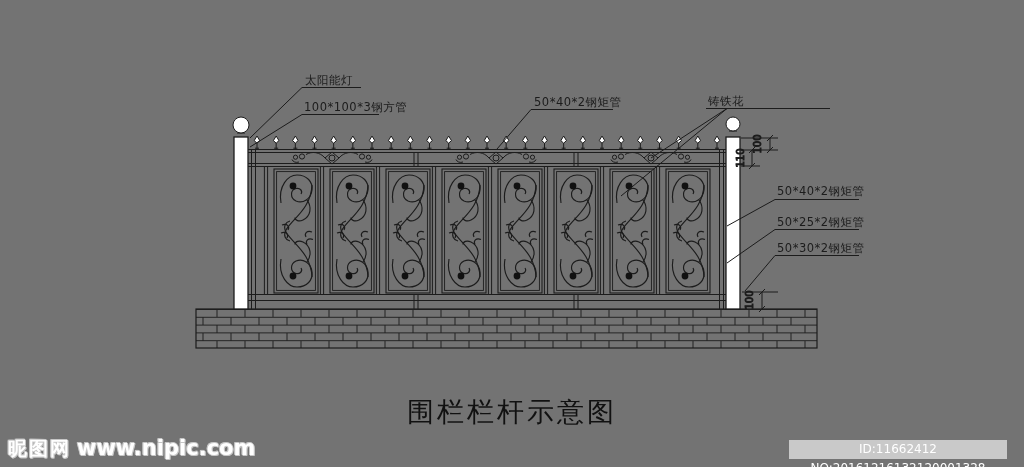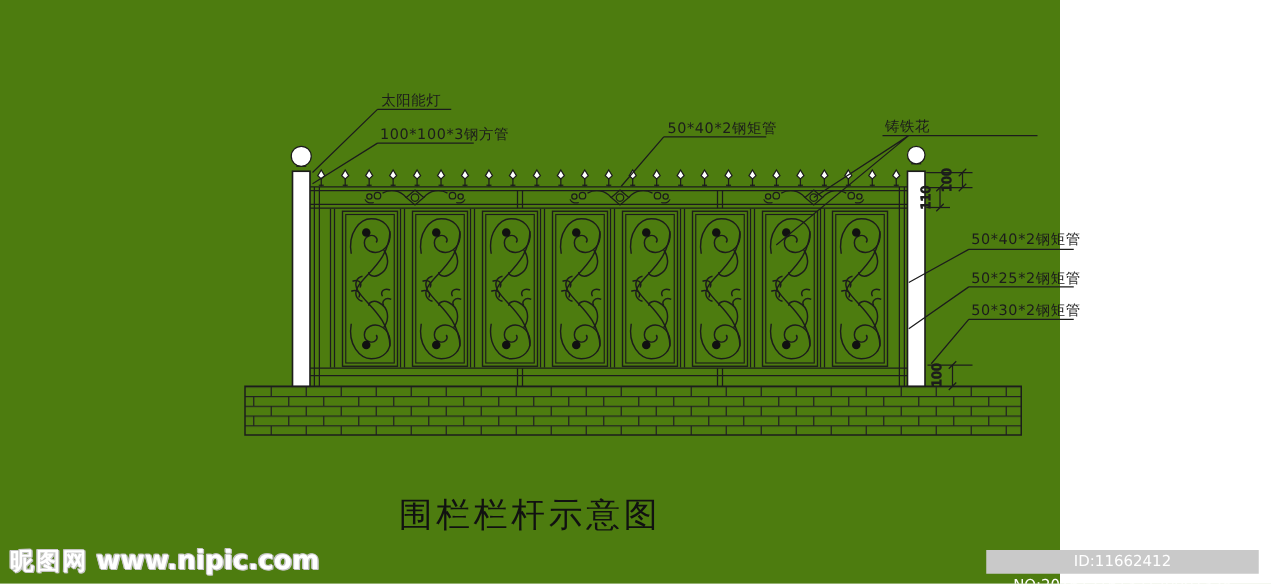--- a/index.html
+++ b/index.html
@@ -1,17 +1,17 @@
 <!DOCTYPE html>
 <html><head>
 <meta charset="utf-8">
 <style>
   html,body{margin:0;padding:0;background:#ffffff;width:1024px;height:467px;overflow:hidden;
     font-family:"DejaVu Sans","Liberation Sans",sans-serif;}
-  #stage{position:relative;width:848px;height:467px;background:#4d7c0f;}
+  #stage{position:relative;width:1024px;height:467px;background:#737373;}
   svg{position:absolute;left:0;top:0;}
   svg text{fill:#1c1c1c;}
   .lbl{font-size:11.5px;letter-spacing:0.5px;}
   .dim{font-size:10px;}
   #diagram-title{position:absolute;left:0;top:394px;width:100%;text-align:center;
     font-family:"DejaVu Serif","Liberation Serif",serif;font-size:27px;letter-spacing:3px;color:#111;}
   #watermark{position:absolute;left:8px;top:436px;color:#ffffff;font-weight:bold;
     text-shadow:-1px 0 #c6c6c6,1px 0 #c6c6c6,0 -1px #c6c6c6,0 1px #c6c6c6,1px 1px #c6c6c6,-1px -1px #c6c6c6;
     font-size:21px;white-space:nowrap;}
   #watermark .logo{font-size:19px;letter-spacing:2px;margin-right:6px;}

